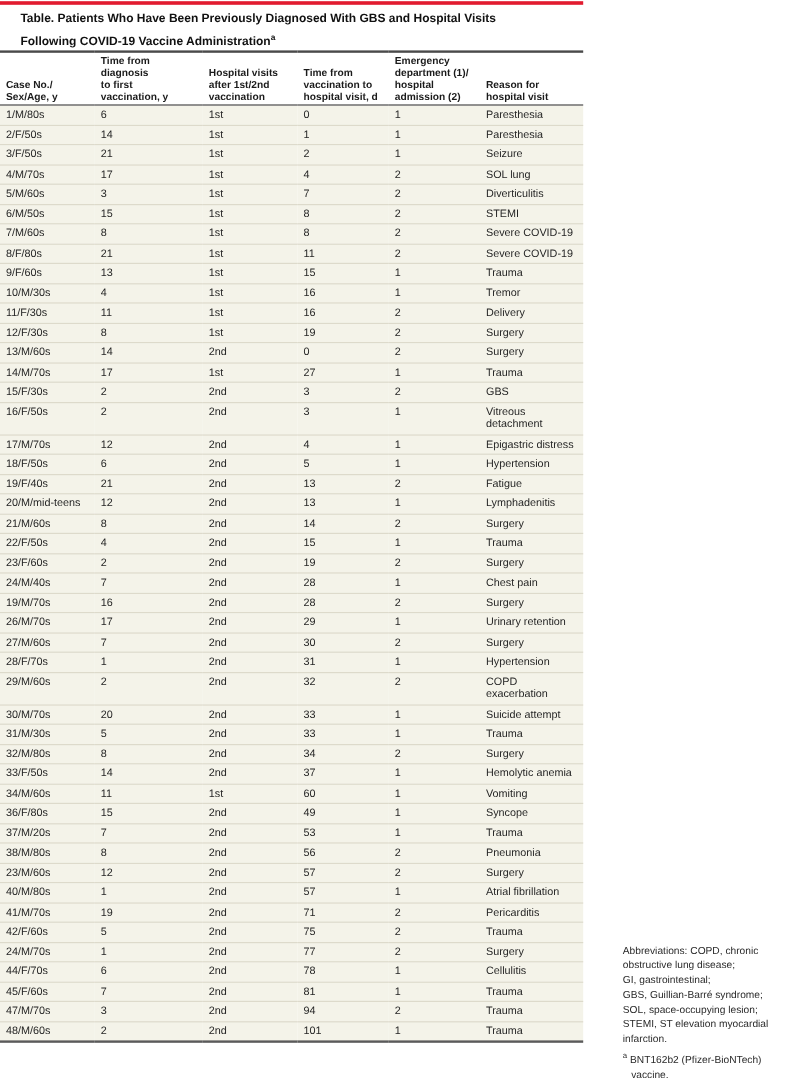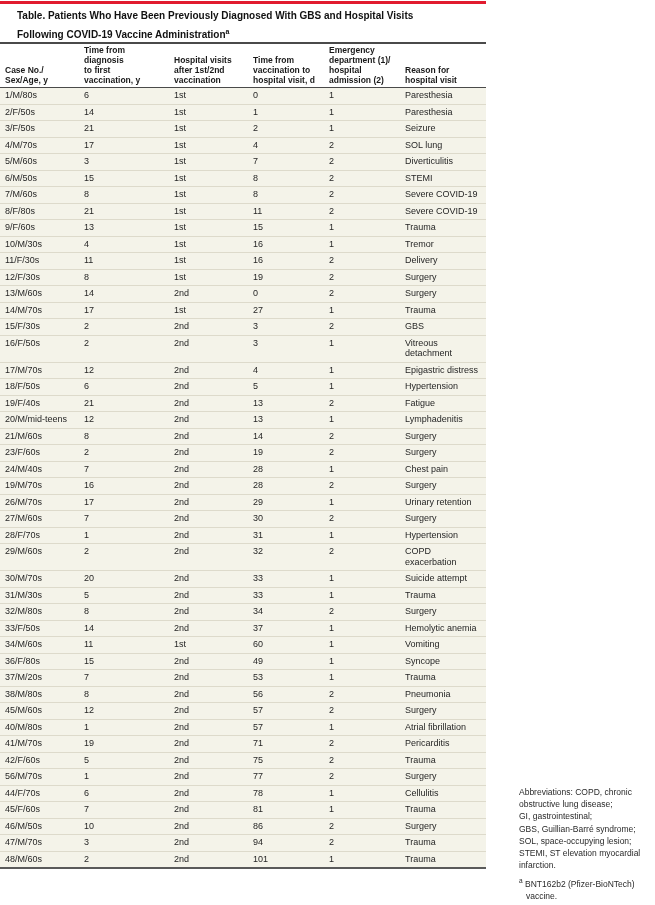--- a/index.html
+++ b/index.html
@@ -277,20 +277,28 @@
   </tr>
         <tr>
     <td>21/M/60s</td>
     <td>8</td>
     <td>2nd</td>
     <td>14</td>
     <td>2</td>
     <td>Surgery</td>
   </tr>
         <tr>
+    <td>22/F/50s</td>
+    <td>4</td>
+    <td>2nd</td>
+    <td>15</td>
+    <td>1</td>
+    <td>Trauma</td>
+  </tr>
+        <tr>
     <td>23/F/60s</td>
     <td>2</td>
     <td>2nd</td>
     <td>19</td>
     <td>2</td>
     <td>Surgery</td>
   </tr>
         <tr>
     <td>24/M/40s</td>
     <td>7</td>
@@ -397,21 +405,21 @@
   </tr>
         <tr>
     <td>38/M/80s</td>
     <td>8</td>
     <td>2nd</td>
     <td>56</td>
     <td>2</td>
     <td>Pneumonia</td>
   </tr>
         <tr>
-    <td>45/M/60s</td>
+    <td>23/M/60s</td>
     <td>12</td>
     <td>2nd</td>
     <td>57</td>
     <td>2</td>
     <td>Surgery</td>
   </tr>
         <tr>
     <td>40/M/80s</td>
     <td>1</td>
     <td>2nd</td>
@@ -429,21 +437,21 @@
   </tr>
         <tr>
     <td>42/F/60s</td>
     <td>5</td>
     <td>2nd</td>
     <td>75</td>
     <td>2</td>
     <td>Trauma</td>
   </tr>
         <tr>
-    <td>56/M/70s</td>
+    <td>24/M/70s</td>
     <td>1</td>
     <td>2nd</td>
     <td>77</td>
     <td>2</td>
     <td>Surgery</td>
   </tr>
         <tr>
     <td>44/F/70s</td>
     <td>6</td>
     <td>2nd</td>
@@ -451,28 +459,20 @@
     <td>1</td>
     <td>Cellulitis</td>
   </tr>
         <tr>
     <td>45/F/60s</td>
     <td>7</td>
     <td>2nd</td>
     <td>81</td>
     <td>1</td>
     <td>Trauma</td>
-  </tr>
-        <tr>
-    <td>46/M/50s</td>
-    <td>10</td>
-    <td>2nd</td>
-    <td>86</td>
-    <td>2</td>
-    <td>Surgery</td>
   </tr>
         <tr>
     <td>47/M/70s</td>
     <td>3</td>
     <td>2nd</td>
     <td>94</td>
     <td>2</td>
     <td>Trauma</td>
   </tr>
         <tr>

